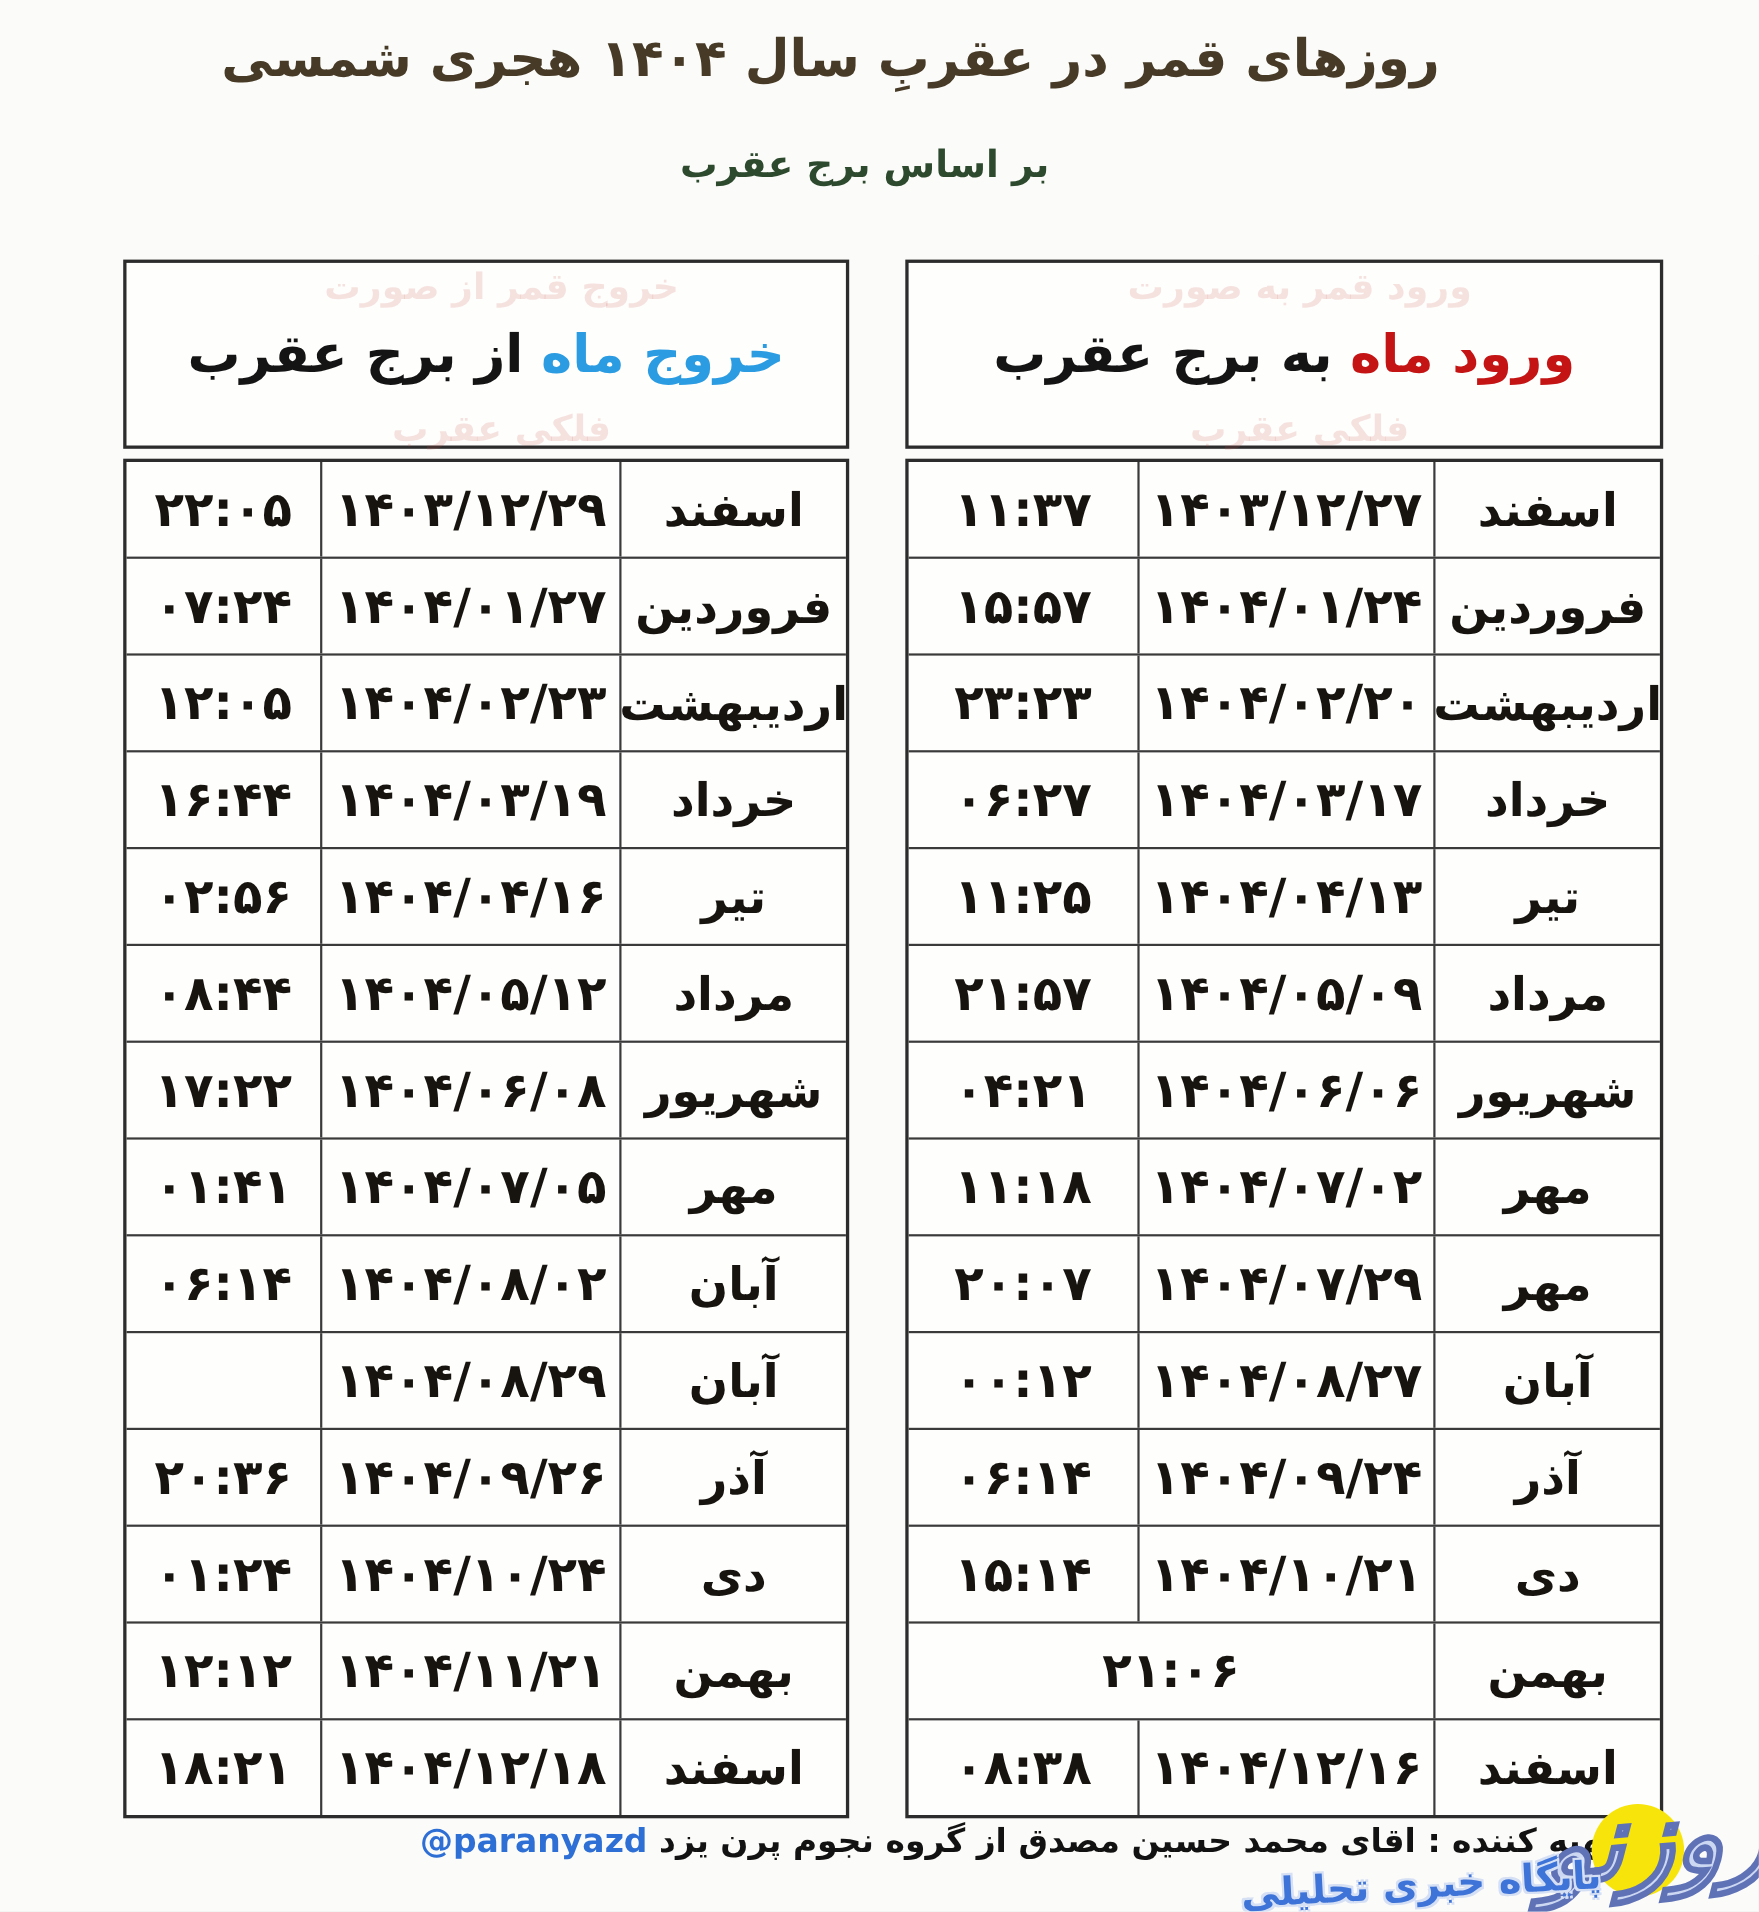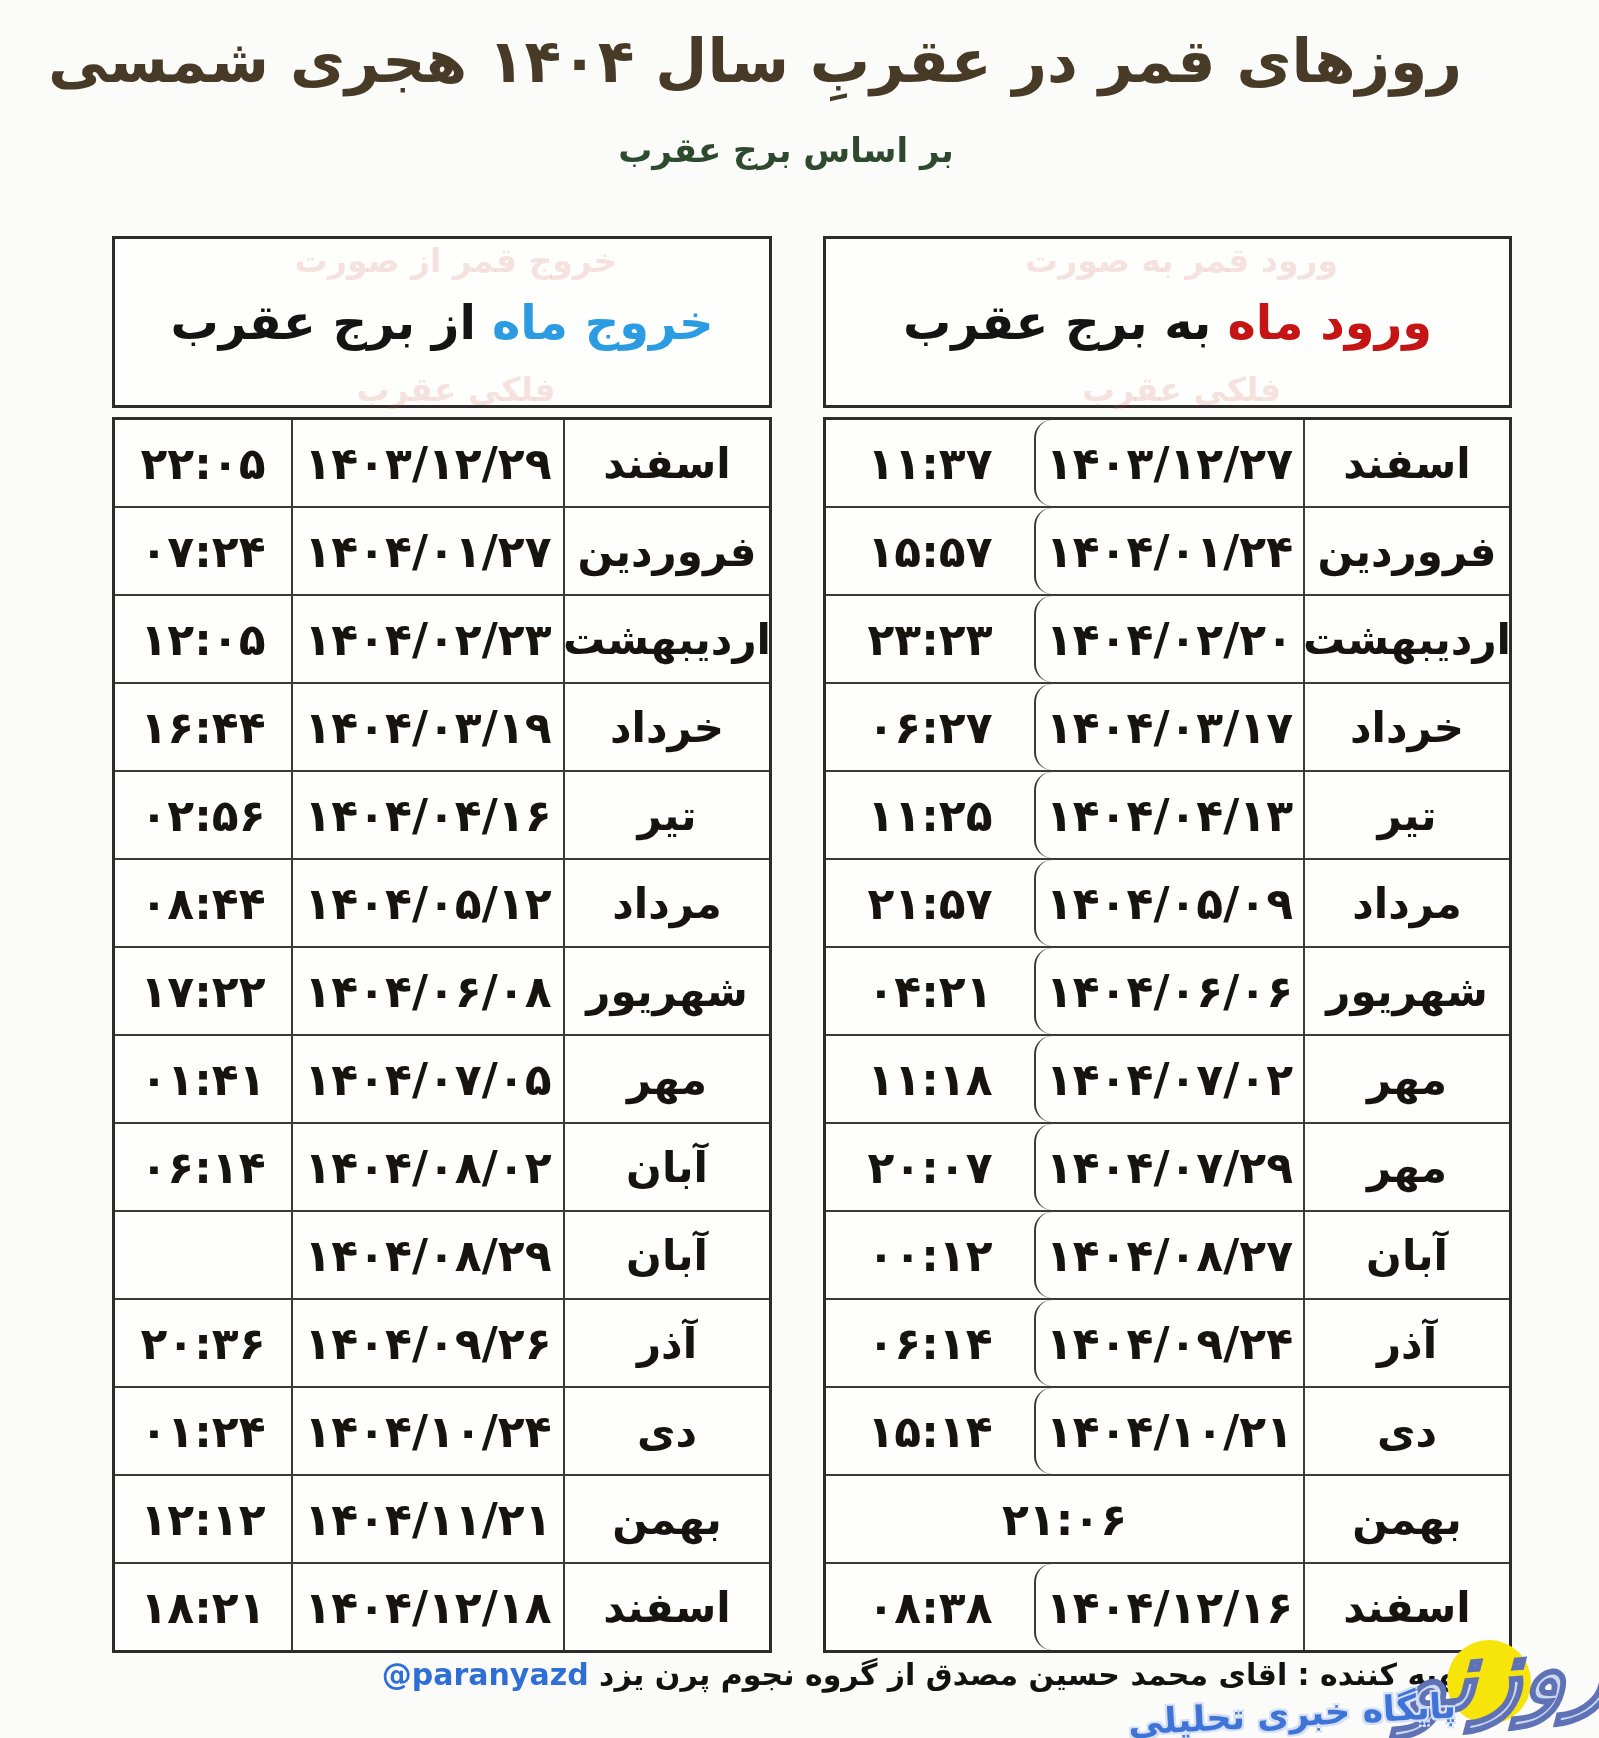--- a/index.html
+++ b/index.html
@@ -3,21 +3,21 @@
 <meta charset="utf-8">
 <style>
   html,body{margin:0;padding:0;background:#e9e9e9;}
   .page{
     position:relative;width:1599px;height:1738px;margin:0 auto;
     background:#fbfbf9;overflow:hidden;
     font-family:"DejaVu Sans",sans-serif;
   }
   .title{
     position:absolute;top:26px;left:0;width:1510px;text-align:center;
-    direction:rtl;font-size:60px;font-weight:bold;color:#473b27;letter-spacing:0;
+    direction:rtl;font-size:47px;font-weight:bold;color:#473b27;letter-spacing:0;
   }
   .subtitle{
     position:absolute;top:130px;left:16px;width:1540px;text-align:center;
     direction:rtl;font-size:34px;font-weight:bold;color:#2e4a2e;
   }
   .tblock{position:absolute;top:236px;direction:rtl;}
   .tblock.exit{left:112px;width:660px;}
   .tblock.entry{left:823px;width:689px;}
   .hbox{
     position:relative;height:166px;border:3px solid #2c2c2c;background:#fefefd;
@@ -35,21 +35,21 @@
   .trow{display:flex;height:86px;border-top:2px solid #3a3a3a;}
   .trow:first-child{border-top:none;}
   .tcell{
     display:flex;align-items:center;justify-content:center;
     font-weight:bold;color:#17140f;overflow:hidden;white-space:nowrap;
   }
   .tcell-month{font-size:42px;border-left:2px solid #3a3a3a;}
   .tcell-date{font-size:44px;border-left:2px solid #3a3a3a;}
   .tcell-time{font-size:44px;flex:1;}
   .entry .tcell-month{width:204px;}
-  .entry .tcell-date{width:267px;border-radius:18px;}
+  .entry .tcell-date{width:267px;}
   .exit  .tcell-month{width:204px;}
   .exit  .tcell-date{width:270px;}
   .footer{
     position:absolute;top:1657px;right:130px;direction:rtl;
     font-size:30px;font-weight:bold;color:#121212;z-index:2;white-space:nowrap;
   }
   .handle{color:#2e6fd6;}
   .logo-circle{
     position:absolute;left:1447px;top:1640px;width:84px;height:84px;
     border-radius:50%;background:#f7e40a;z-index:3;

